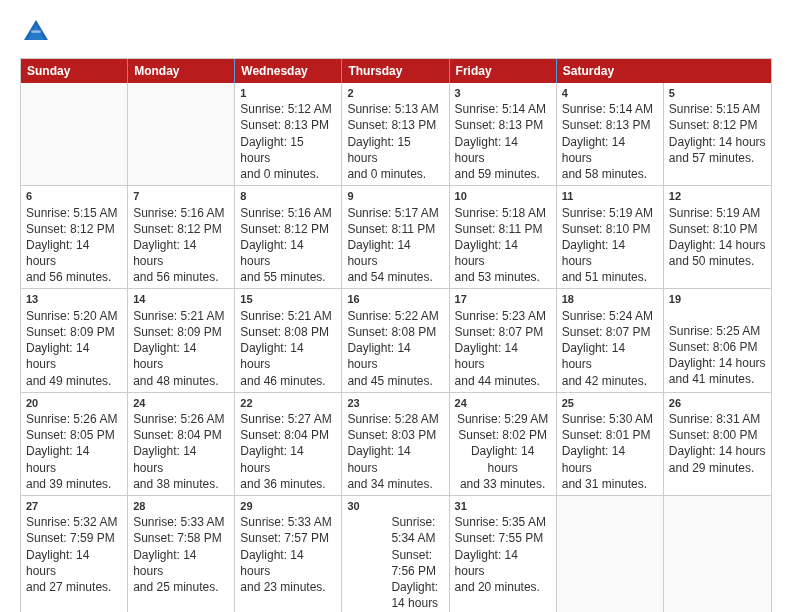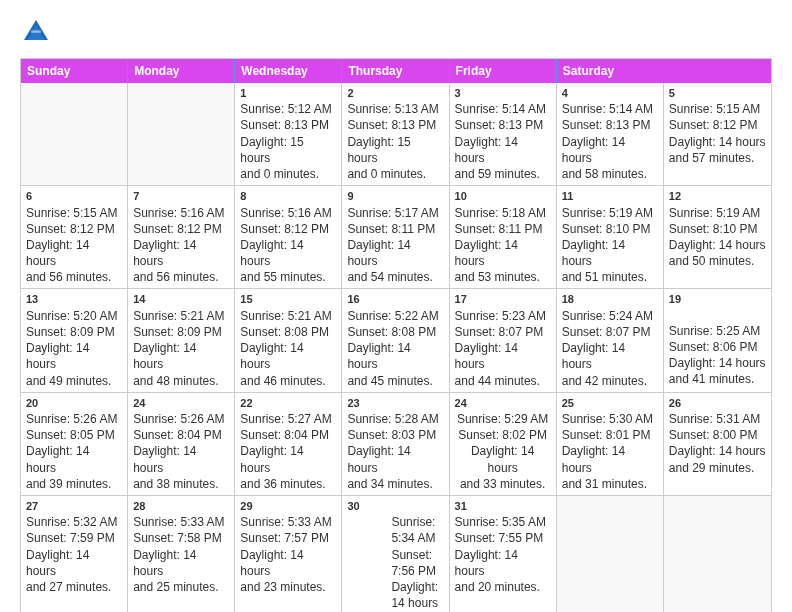--- a/index.html
+++ b/index.html
@@ -55,21 +55,21 @@
     }
     .calendar {
       flex: 1;
       display: flex;
       flex-direction: column;
       border: 1px solid #ccc;
     }
     .cal-header-row {
       display: grid;
       grid-template-columns: repeat(7, 1fr);
-      background: #d946ef;
+      background: #b91c1c;
     }
     .cal-header-cell {
       color: #fff;
       font-weight: bold;
       font-size: 12px;
       padding: 5px 6px;
       border-right: 1px solid #5599dd;
       text-align: left;
     }
     .cal-header-cell:last-child { border-right: none; }
@@ -318,21 +318,21 @@
           </div>
           <div class="cal-cell">
             <div class="day-num">25</div>
             <div class="cell-info" style="white-space: pre-line;">Sunrise: 5:30 AM
 Sunset: 8:01 PM
 Daylight: 14 hours
 and 31 minutes.</div>
           </div>
           <div class="cal-cell">
             <div class="day-num">26</div>
-            <div class="cell-info" style="white-space: pre-line;">Sunrise: 5:31 AM
+            <div class="cell-info" style="white-space: pre-line;">Sunrise: 8:31 AM
 Sunset: 8:00 PM
 Daylight: 14 hours
 and 29 minutes.</div>
           </div>
         </div>
         <div class="cal-row">
           <div class="cal-cell">
             <div class="day-num">27</div>
             <div class="cell-info" style="white-space: pre-line;">Sunrise: 5:32 AM
 Sunset: 7:59 PM

